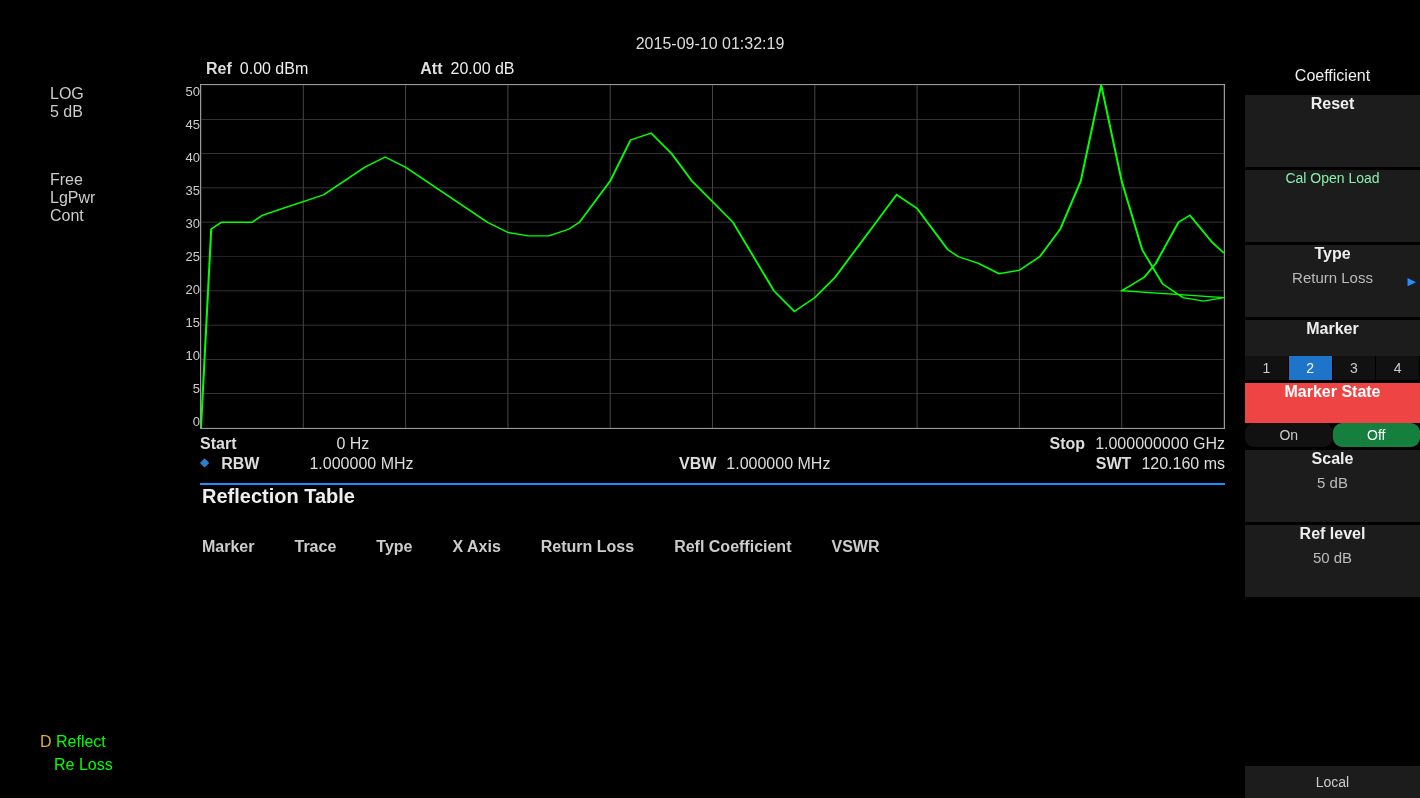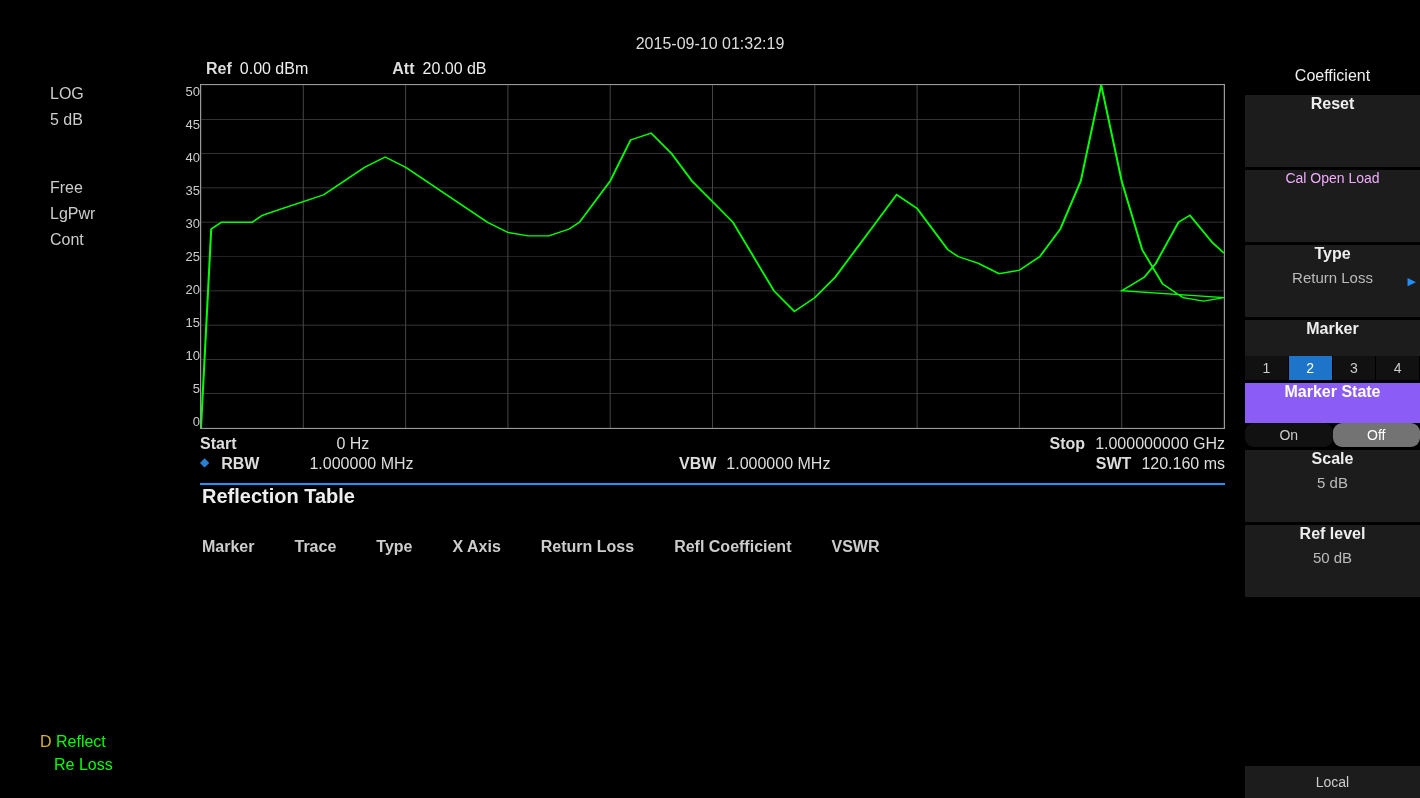--- a/index.html
+++ b/index.html
@@ -29,30 +29,30 @@
   }
   .left-col {
     width: 180px;
     padding: 25px 0 0 50px;
     display: flex;
     flex-direction: column;
     gap: 50px;
     color: #ccc;
     font-size: 16px;
   }
-  .left-group { display: flex; flex-direction: column; gap: 8px; }
+  .left-group { display: flex; flex-direction: column; }
   .center-col {
     flex: 1;
     display: flex;
     flex-direction: column;
     padding: 0 20px;
   }
   .header-labels {
     display: flex;
-    gap: 84px;
+    gap: 112px;
     padding-left: 6px;
     font-size: 16px;
     color: #ddd;
     margin-bottom: 6px;
   }
   .hdr-pair { display: flex; gap: 8px; }
   .hdr-val { color: #eee; }
   .plot-wrap { position: relative; height: 345px; }
   .y-ticks {
     position: absolute;
@@ -137,21 +137,21 @@
     min-height: 72px;
     display: flex;
     flex-direction: column;
     align-items: center;
     justify-content: flex-start;
     gap: 6px;
     color: #eee;
     cursor: pointer;
     position: relative;
   }
-  .btn.disabled { color: #f0abfc; cursor: default; }
+  .btn.disabled { color: #86efac; cursor: default; }
   .btn .sub { color: #bbb; font-size: 15px; }
   .btn .title { font-weight: bold; font-size: 16px; }
   .btn.arrow::after {
     content: "▶";
     position: absolute;
     right: 4px;
     top: 50%;
     transform: translateY(-50%);
     color: #1e90ff;
     font-size: 11px;
@@ -165,37 +165,37 @@
     display: flex;
     align-items: center;
     justify-content: center;
     background: #111;
     border-right: 1px solid #000;
     font-size: 14px;
     cursor: pointer;
   }
   .marker-row div.active { background: #1e74c8; color: #fff; }
   .state-btn {
-    background: #8b5cf6;
+    background: #ef4444;
     color: #fff;
   }
   .state-toggle {
     display: flex;
     height: 24px;
   }
   .state-toggle div {
     flex: 1;
     display: flex;
     align-items: center;
     justify-content: center;
     font-size: 14px;
     border-radius: 9px;
   }
   .state-on { background: #111; color: #ccc; }
-  .state-off { background: #737373; color: #fff; }
+  .state-off { background: #15803d; color: #fff; }
   .local-btn {
     height: 32px;
     background: #1c1c1c;
     display: flex;
     align-items: center;
     justify-content: center;
     margin-top: auto;
     cursor: pointer;
   }
 </style>

